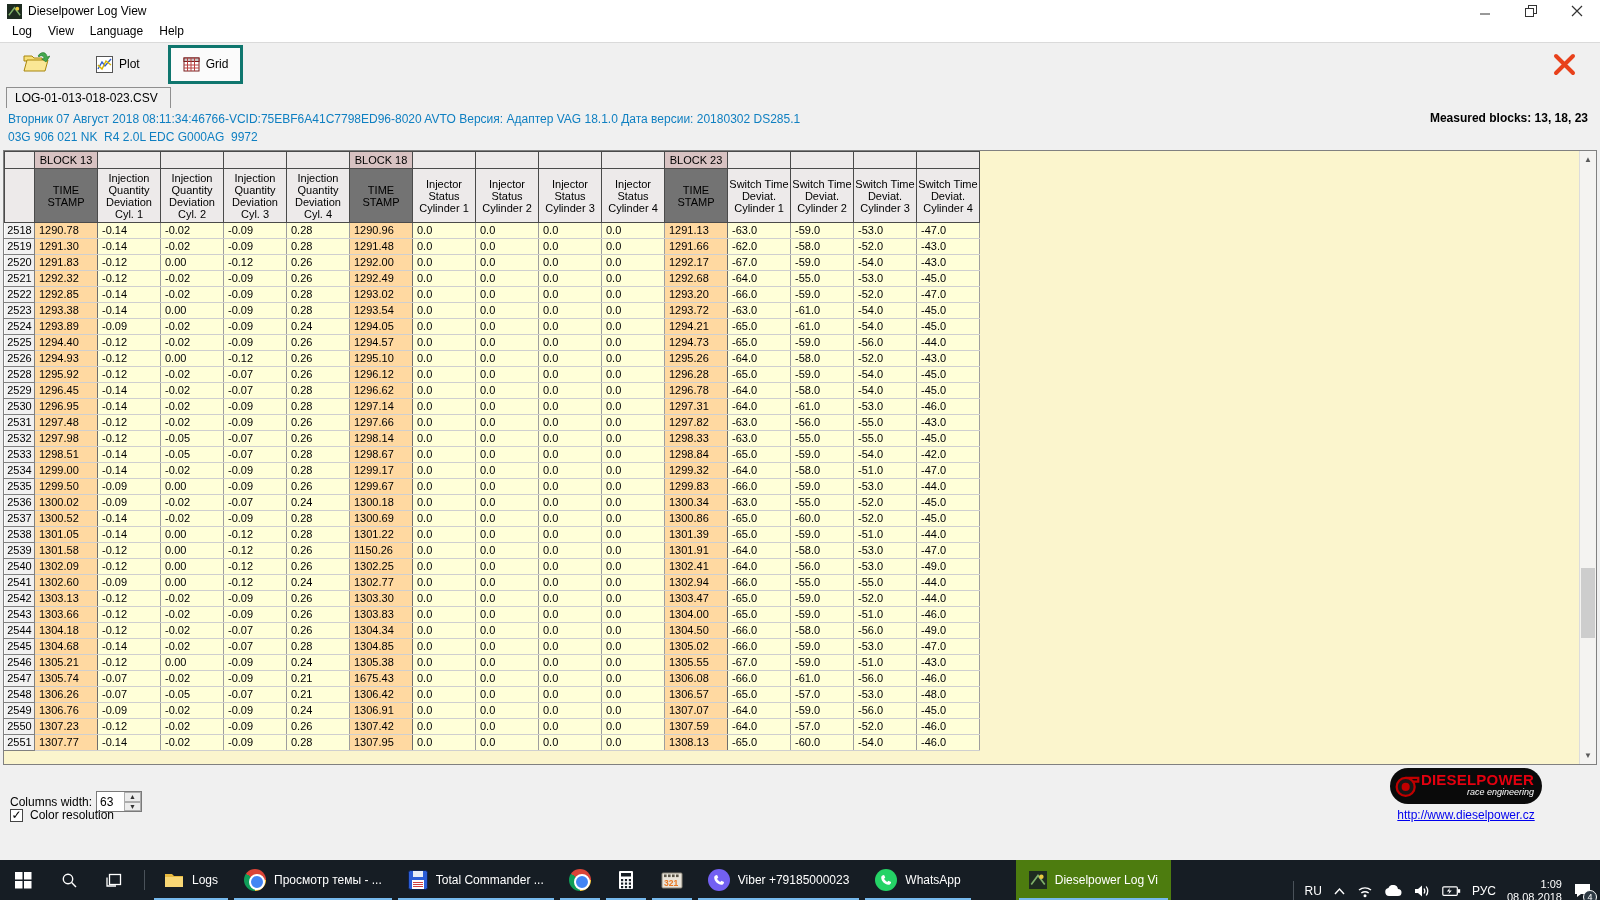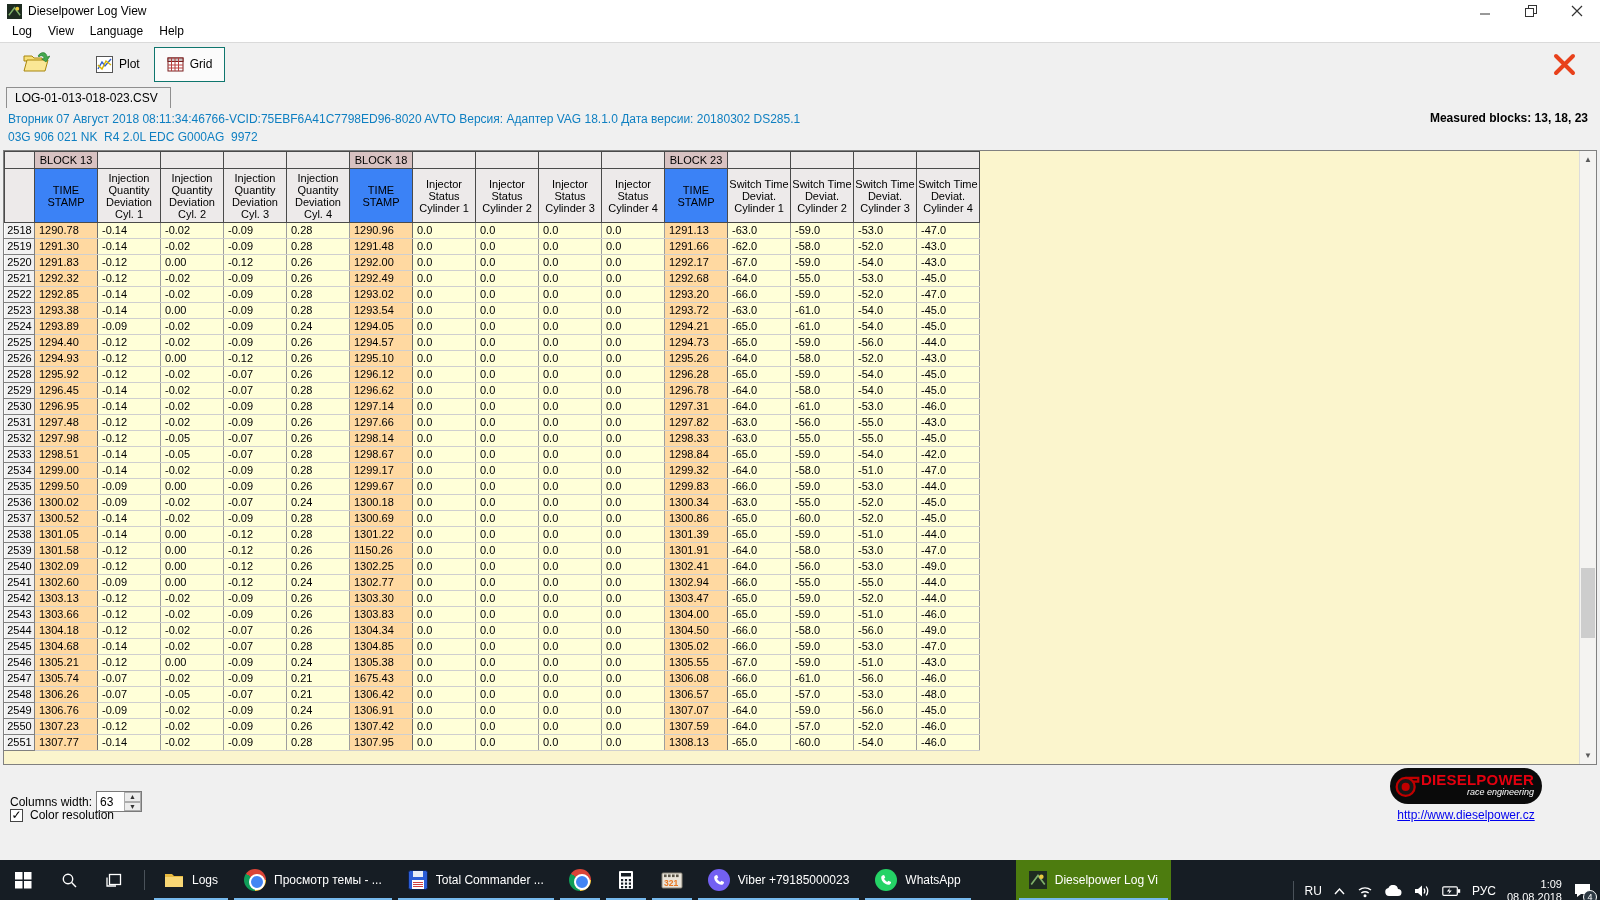--- a/index.html
+++ b/index.html
@@ -15,40 +15,40 @@
   .win-btn { width:46px; height:100%; display:flex; align-items:center; justify-content:center; font-size:13px; color:#222; }
 
   
   .menubar { height:20px; background:#FFFFFF; display:flex; align-items:flex-start; padding-left:4px; font-size:12px; flex:0 0 auto; }
   .menu-item { padding:2px 8px; }
 
   
   .toolbar { height:43px; background:#F0F0F0; border-top:1px solid #DADADA; display:flex; align-items:center; position:relative; flex:0 0 auto; }
   .tool-open { margin-left:14px; padding:4px 8px; }
   .tool-btn { display:flex; align-items:center; gap:6px; font-size:12px; padding:8px 12px; margin-left:26px; }
-  .tool-btn.selected { background:#FBFBFB; border:1px solid #0f766e; margin-left:2px;text-align:right; }
+  .tool-btn.selected { background:#FBFBFB; border:3px solid #0f766e; margin-left:16px;text-align:right; }
   .tool-close { position:absolute; right:22px; top:8px; }
 
   
   .tabrow { height:23px; background:#F0F0F0; display:flex; align-items:flex-end; padding-left:6px; flex:0 0 auto; }
   .tab { font-size:12px; padding:3px 12px 3px 8px; border:1px solid #8F8F8F; border-bottom:none; background:#F0F0F0; }
 
   
   .infobar { height:42px; background:#F0F0F0; position:relative; flex:0 0 auto; }
   .info-lines { position:absolute; left:8px; top:2px; font-size:12px; line-height:18px; color:#0E7FC1; white-space:pre-wrap; }
   .measured { position:absolute; right:12px; top:3px; font-size:12px; color:#000;font-weight:bold; }
 
   
   .gridwrap { flex:1 1 auto; margin:0 3px; border:1px solid #808080; background:#FBF5CD; position:relative; overflow:hidden; }
   table.loggrid { border-collapse:collapse; table-layout:fixed; background:#FFFFD8; }
   .loggrid th, .loggrid td { font-weight:normal; font-size:11px; overflow:hidden; white-space:nowrap; }
   .loggrid th.bh { height:17px; background:#EDEAEA; border:1px solid #4A4A4A; text-align:center; }
   .loggrid th.bh.pink { background:#D8C2C2; }
   .loggrid th.ch { height:54px; background:#EDEAEA; border:1px solid #4A4A4A; text-align:center; white-space:pre-line; line-height:12px; vertical-align:middle; }
-  .loggrid th.ch.pink { background:#3b82f6; }
+  .loggrid th.ch.pink { background:#737373; }
   .loggrid td { height:16px; line-height:15px; padding-left:4px; background:#FFFFD8; border-right:1px solid #9E9E9E; border-bottom:1px solid #CFCFCF; text-align:left; }
   .loggrid td.ts { background:#FFD9A1; border-right:1px solid #6E6E6E; border-left:1px solid #6E6E6E; }
   .loggrid td.rownum { background:#F1F1F1; text-align:center; padding:0 1px; border:1px solid #808080; border-top-color:#FDFDFD; border-left-color:#FDFDFD; }
   .loggrid { border-bottom:1px solid #4A4A4A; }
 
   .vscroll { position:absolute; top:0; right:0; bottom:0; width:17px; background:#F4F3F1; border-left:1px solid #DCDCDC; }
   .vs-arrow { height:17px; display:flex; align-items:center; justify-content:center; font-size:8px; color:#5A5A5A; background:#F4F3F1; }
   .vs-down { position:absolute; bottom:0; left:0; right:0; }
   .vs-thumb { position:absolute; left:1px; right:1px; top:68%; height:70px; background:#CDCDCD; }
 

